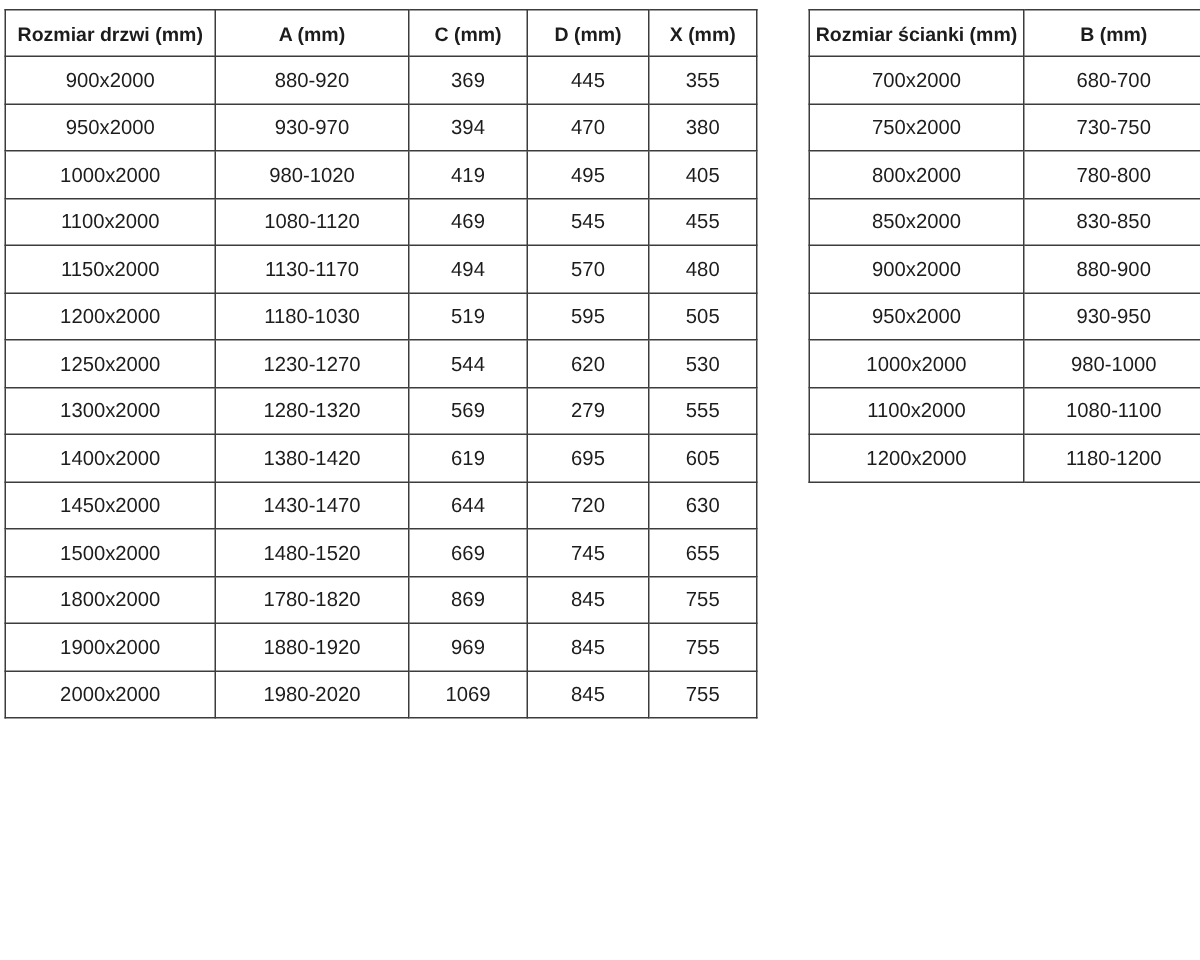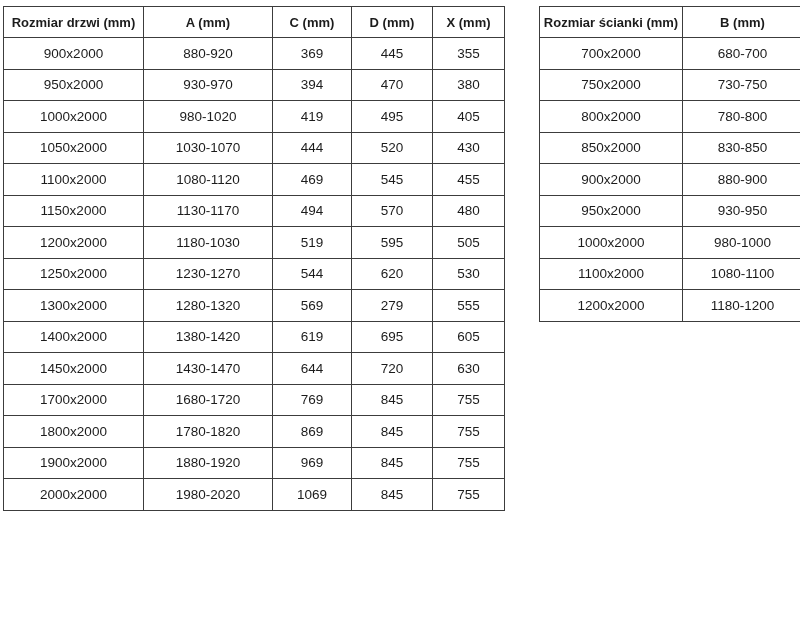--- a/index.html
+++ b/index.html
@@ -83,27 +83,20 @@
           <td>380</td>
         </tr>
         <tr>
           <td>1000x2000</td>
           <td>980-1020</td>
           <td>419</td>
           <td>495</td>
           <td>405</td>
         </tr>
         <tr>
-          <td>1050x2000</td>
-          <td>1030-1070</td>
-          <td>444</td>
-          <td>520</td>
-          <td>430</td>
-        </tr>
-        <tr>
           <td>1100x2000</td>
           <td>1080-1120</td>
           <td>469</td>
           <td>545</td>
           <td>455</td>
         </tr>
         <tr>
           <td>1150x2000</td>
           <td>1130-1170</td>
           <td>494</td>
@@ -139,25 +132,25 @@
           <td>605</td>
         </tr>
         <tr>
           <td>1450x2000</td>
           <td>1430-1470</td>
           <td>644</td>
           <td>720</td>
           <td>630</td>
         </tr>
         <tr>
-          <td>1700x2000</td>
-          <td>1680-1720</td>
-          <td>769</td>
-          <td>845</td>
-          <td>755</td>
+          <td>1500x2000</td>
+          <td>1480-1520</td>
+          <td>669</td>
+          <td>745</td>
+          <td>655</td>
         </tr>
         <tr>
           <td>1800x2000</td>
           <td>1780-1820</td>
           <td>869</td>
           <td>845</td>
           <td>755</td>
         </tr>
         <tr>
           <td>1900x2000</td>

